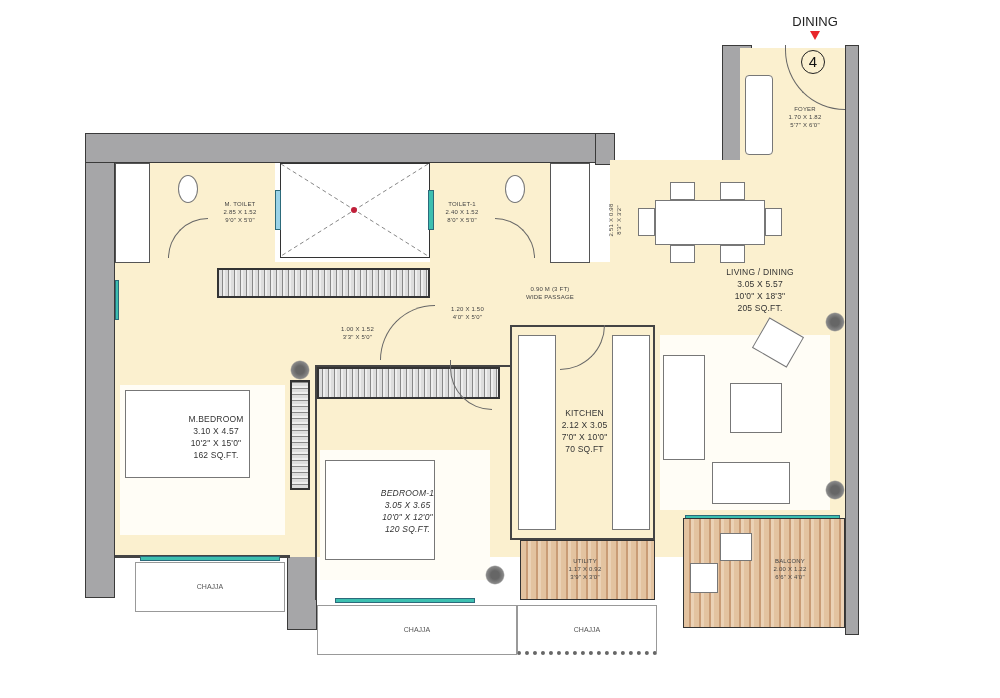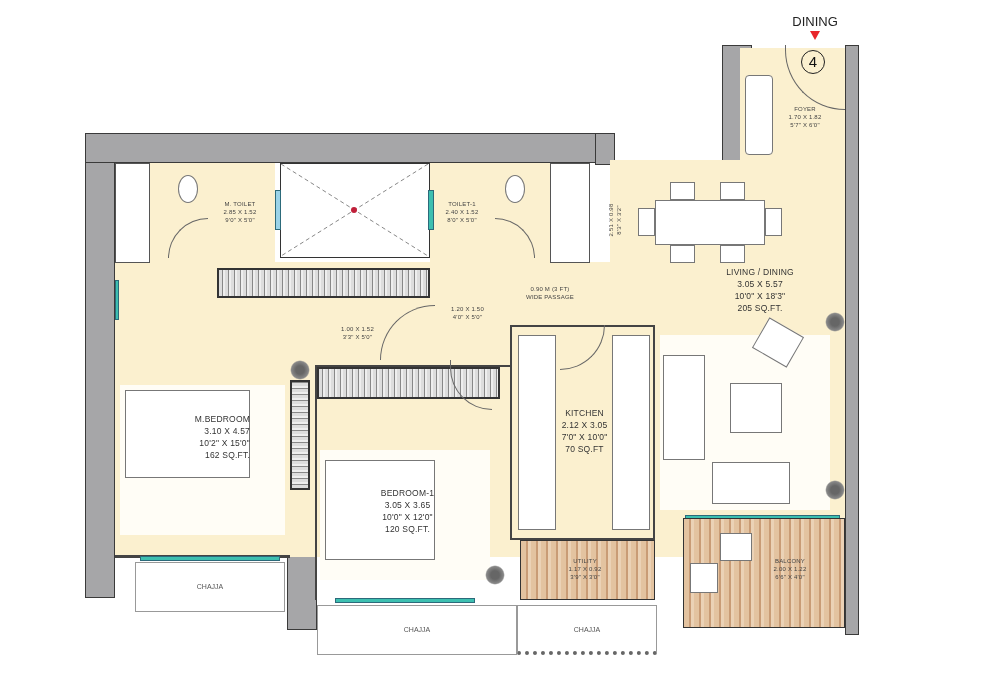--- a/index.html
+++ b/index.html
@@ -129,27 +129,27 @@
   <span>TOILET-1</span>
   <span>2.40 X 1.52</span>
   <span>8'0" X 5'0"</span>
 </div>
 <div class="room-label" style="left:700px;top:266px;width:120px;">
   <span>LIVING / DINING</span>
   <span>3.05 X 5.57</span>
   <span>10'0" X 18'3"</span>
   <span>205 sq.ft.</span>
 </div>
-<div class="room-label" style="left:150px;top:413px;width:100px;text-align:right;">
+<div class="room-label" style="left:166px;top:413px;width:100px;">
   <span>M.BEDROOM</span>
   <span>3.10 X 4.57</span>
   <span>10'2" X 15'0"</span>
   <span>162 sq.ft.</span>
 </div>
-<div class="room-label" style="left:360px;top:487px;width:95px;">
+<div class="room-label" style="left:360px;top:487px;width:95px;font-style:italic;">
   <span>BEDROOM-1</span>
   <span>3.05 X 3.65</span>
   <span>10'0" X 12'0"</span>
   <span>120 sq.ft.</span>
 </div>
 <div class="room-label" style="left:552px;top:407px;width:65px;">
   <span>KITCHEN</span>
   <span>2.12 X 3.05</span>
   <span>7'0" X 10'0"</span>
   <span>70 SQ.FT</span>

